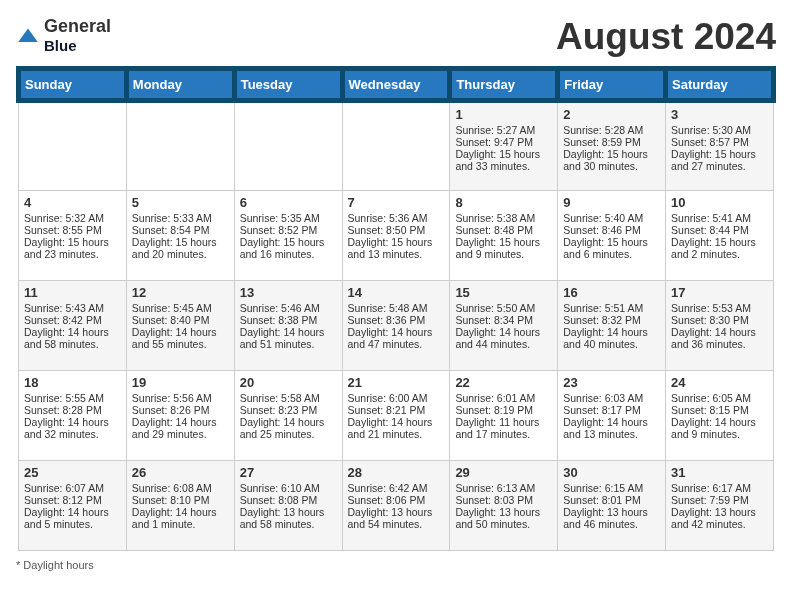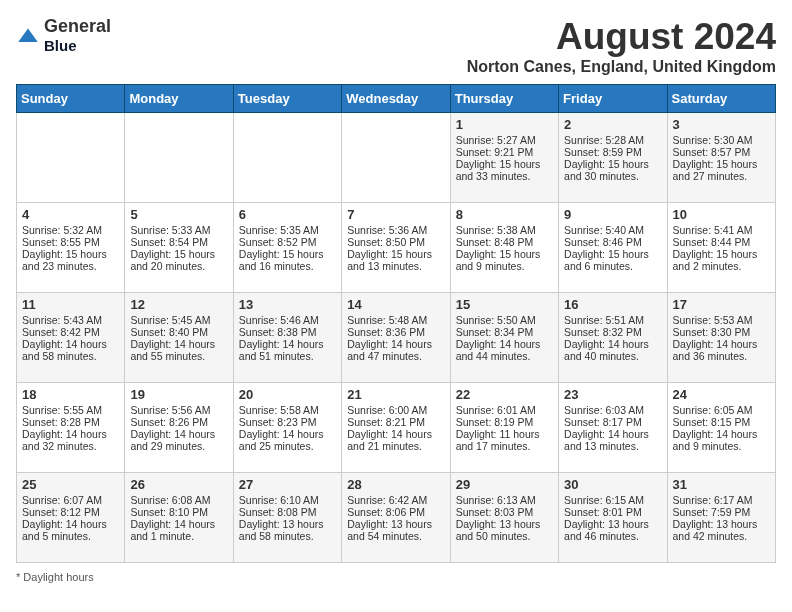--- a/index.html
+++ b/index.html
@@ -42,21 +42,21 @@
       width: 100%;
       border-collapse: collapse;
       table-layout: fixed;
     }
     thead th {
       background-color: #2878c0;
       color: #fff;
       padding: 6px 4px;
       font-size: 13px;
       text-align: left;
-      border: 1px solid #0c4a6e;
+      border: 5px solid #0c4a6e;
     }
     tbody td {
       border: 1px solid #ccc;
       vertical-align: top;
       padding: 4px 5px;
       font-size: 10.5px;
       color: #333;
       height: 90px;
       background: #fff;
     }
@@ -87,21 +87,20 @@
     <svg class="logo-icon" viewBox="0 0 30 24" xmlns="http://www.w3.org/2000/svg">
       <polygon points="15,2 28,20 2,20" fill="#2878c0"></polygon>
     </svg>
     <div>
       <span style="font-size:18px;font-weight:bold;color:#333;">General</span><br>
       <span style="font-size:15px;font-weight:bold;color:#0f172a;">Blue</span>
     </div>
   </div>
   <div class="title-block">
     <div class="main-title">August 2024</div>
-    <div class="subtitle">Norton Canes, England, United Kingdom</div>
   </div>
 </div>
 
 <table>
   <thead>
     <tr>
       <th>Sunday</th>
       <th>Monday</th>
       <th>Tuesday</th>
       <th>Wednesday</th>
@@ -109,21 +108,21 @@
       <th>Friday</th>
       <th>Saturday</th>
     </tr>
   </thead>
   <tbody id="calendar-body">
   <tr>
         <td class="cell-empty"></td>
         <td class="cell-empty"></td>
         <td class="cell-empty"></td>
         <td class="cell-empty"></td>
-        <td><span class="day-num">1</span><span>Sunrise: 5:27 AM</span><br><span>Sunset: 9:21 PM</span><br><span>Daylight: 15 hours and 33 minutes.</span></td>
+        <td><span class="day-num">1</span><span>Sunrise: 5:27 AM</span><br><span>Sunset: 9:47 PM</span><br><span>Daylight: 15 hours and 33 minutes.</span></td>
         <td><span class="day-num">2</span><span>Sunrise: 5:28 AM</span><br><span>Sunset: 8:59 PM</span><br><span>Daylight: 15 hours and 30 minutes.</span></td>
         <td><span class="day-num">3</span><span>Sunrise: 5:30 AM</span><br><span>Sunset: 8:57 PM</span><br><span>Daylight: 15 hours and 27 minutes.</span></td>
       </tr>
       <tr>
         <td><span class="day-num">4</span><span>Sunrise: 5:32 AM</span><br><span>Sunset: 8:55 PM</span><br><span>Daylight: 15 hours and 23 minutes.</span></td>
         <td><span class="day-num">5</span><span>Sunrise: 5:33 AM</span><br><span>Sunset: 8:54 PM</span><br><span>Daylight: 15 hours and 20 minutes.</span></td>
         <td><span class="day-num">6</span><span>Sunrise: 5:35 AM</span><br><span>Sunset: 8:52 PM</span><br><span>Daylight: 15 hours and 16 minutes.</span></td>
         <td><span class="day-num">7</span><span>Sunrise: 5:36 AM</span><br><span>Sunset: 8:50 PM</span><br><span>Daylight: 15 hours and 13 minutes.</span></td>
         <td><span class="day-num">8</span><span>Sunrise: 5:38 AM</span><br><span>Sunset: 8:48 PM</span><br><span>Daylight: 15 hours and 9 minutes.</span></td>
         <td><span class="day-num">9</span><span>Sunrise: 5:40 AM</span><br><span>Sunset: 8:46 PM</span><br><span>Daylight: 15 hours and 6 minutes.</span></td>

